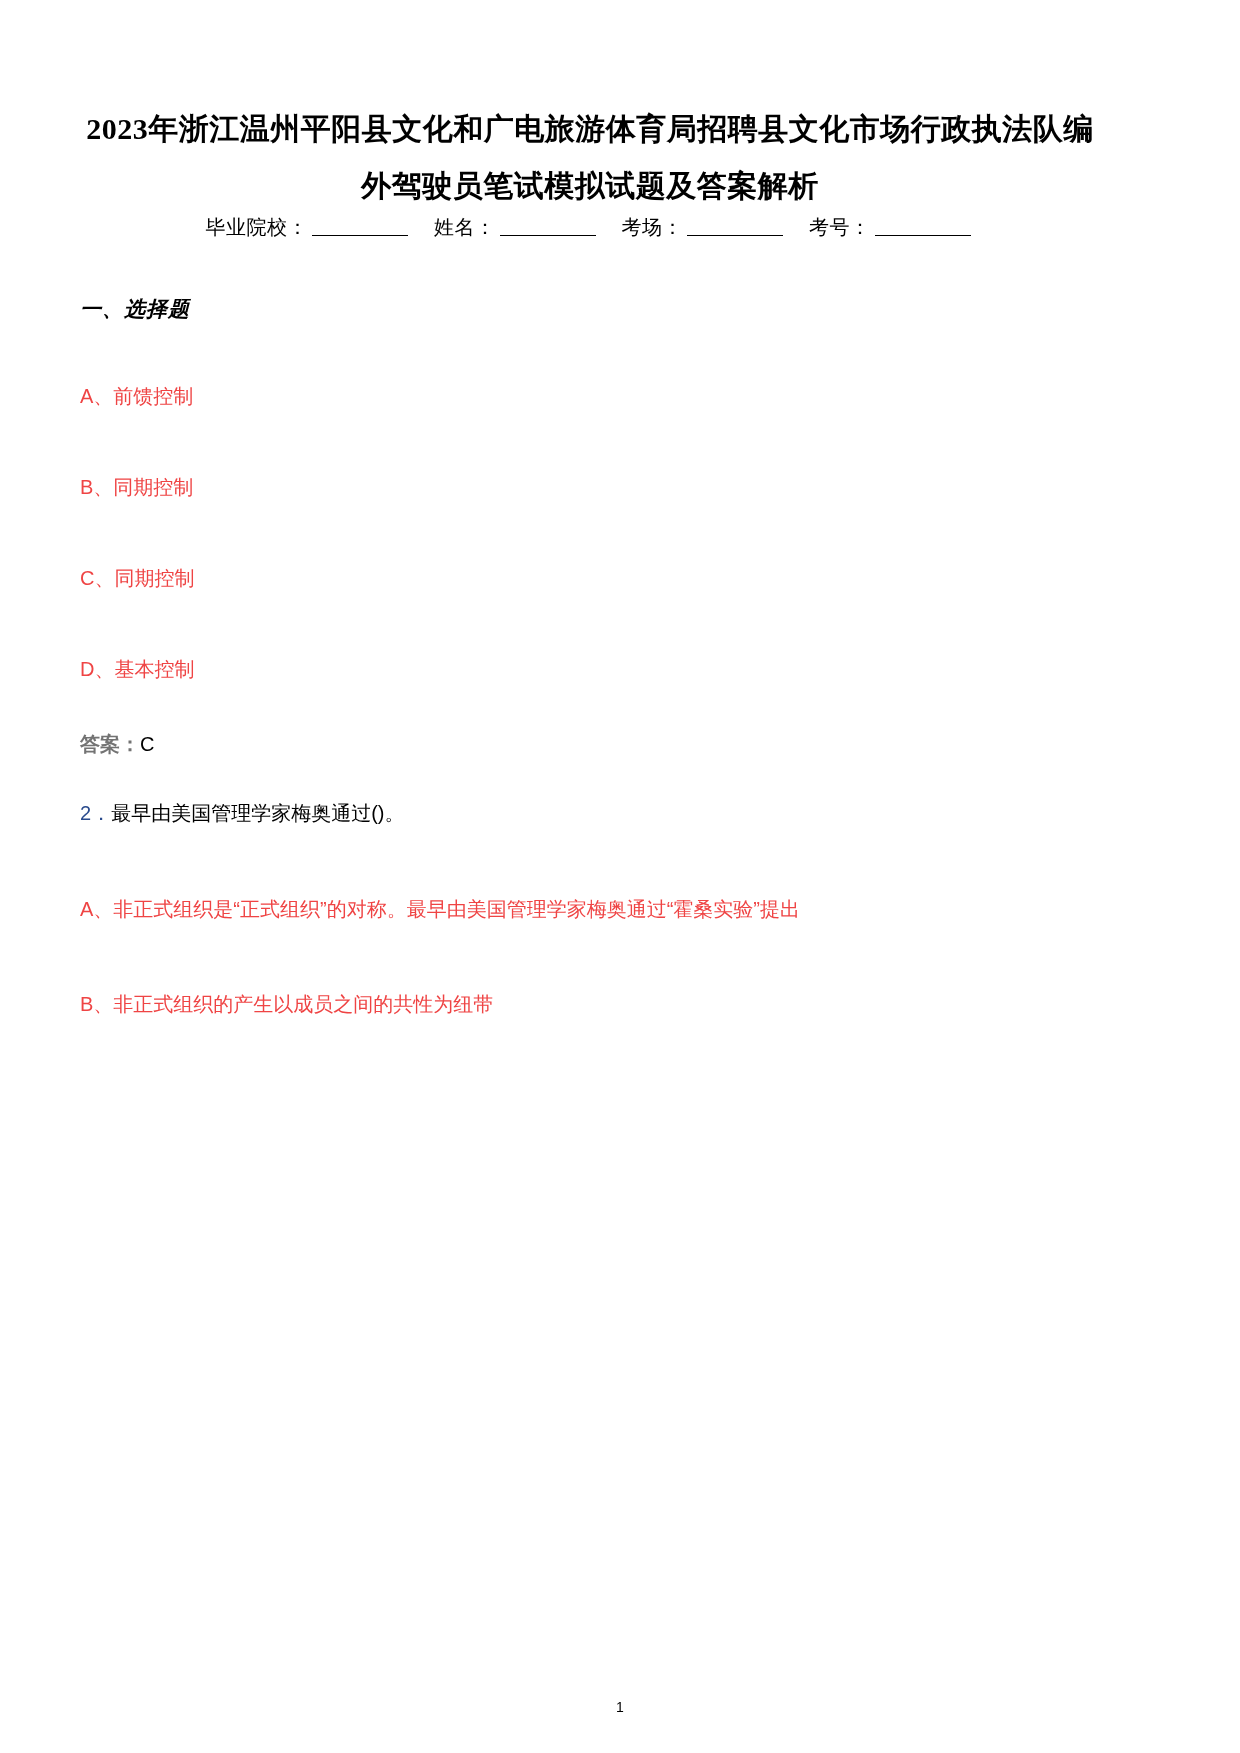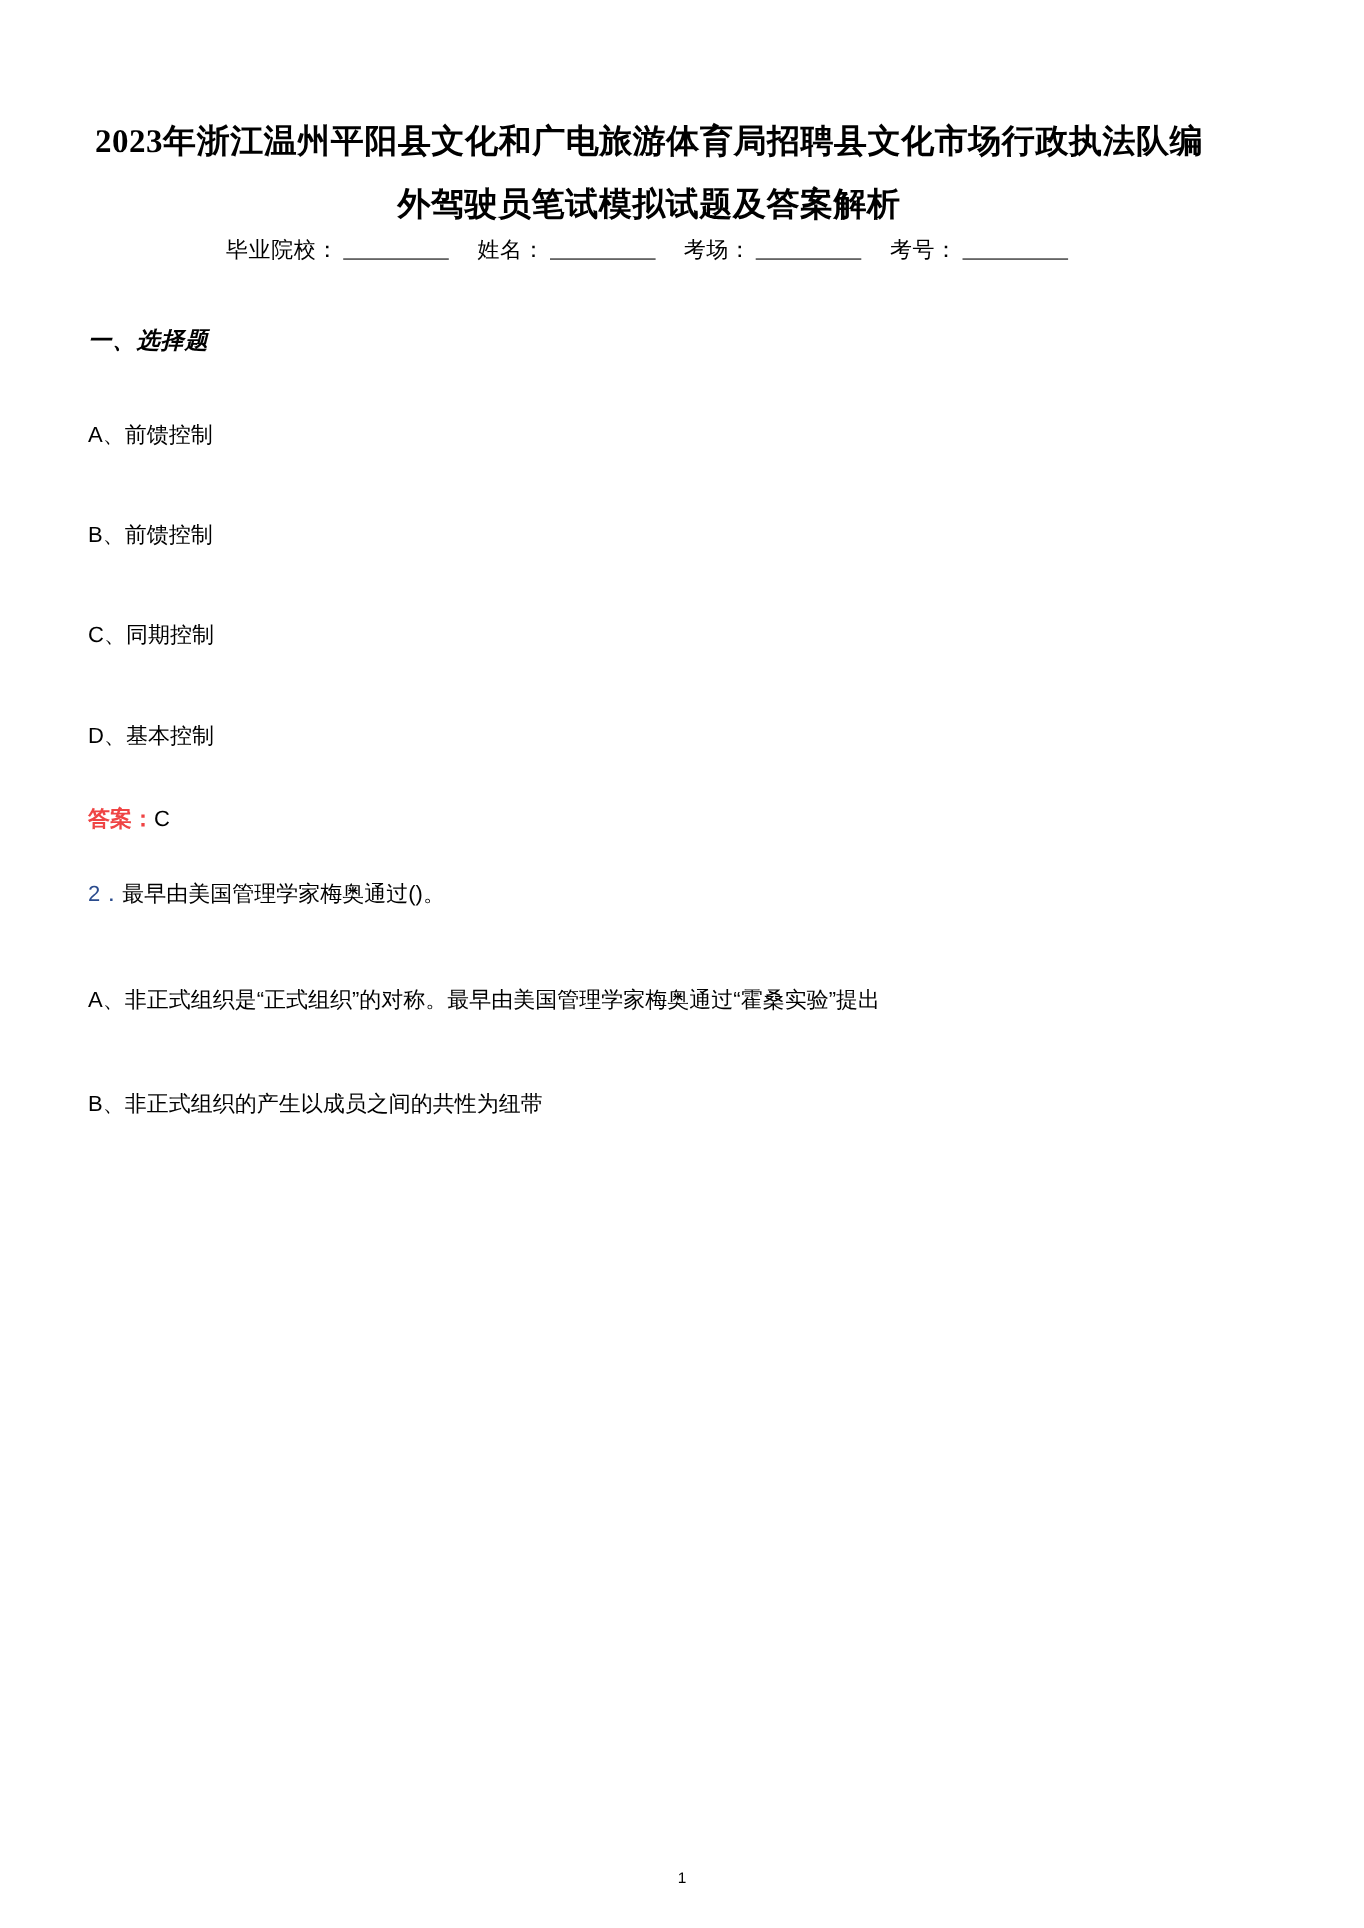--- a/index.html
+++ b/index.html
@@ -64,31 +64,31 @@
     color: #000;
   }
   .q-num {
     color: #2a4b8d;
     font-weight: normal;
   }
   .q-opt {
     font-size: 20px;
     line-height: 1.75;
     margin-top: 56px;
-    color: #000000;
+    color: #ef4444;
   }
   .q-opt.wrapped { line-height: 2.2; }
 
   .answer {
     margin-top: 44px;
     font-size: 20px;
     color: #000;
   }
   .answer .label {
-    color: #ef4444;
+    color: #737373;
     font-weight: bold;
     text-align: right;
   }
   .answer .value { color: #000; }
 
   .explain {
     margin-top: 40px;
     font-size: 20px;
     line-height: 2.1;
     color: #000;
@@ -116,21 +116,21 @@
   <div class="doc-title">2023年浙江温州平阳县文化和广电旅游体育局招聘县文化市场行政执法队编外驾驶员笔试模拟试题及答案解析</div>
 
   <div class="info-line">
     <span class="info-item"><span>毕业院校：</span><span class="blank"></span></span><span class="info-item"><span>姓名：</span><span class="blank"></span></span><span class="info-item"><span>考场：</span><span class="blank"></span></span><span class="info-item"><span>考号：</span><span class="blank"></span></span>
   </div>
 
   <div class="section-heading">一、选择题</div>
 
   <div class="q-block">
     <div class="q-opt">A、前馈控制</div>
-    <div class="q-opt">B、前馈控制</div>
+    <div class="q-opt">B、同期控制</div>
     <div class="q-opt">C、同期控制</div>
     <div class="q-opt">D、基本控制</div>
 
     <div class="answer">
       <span class="label">答案：</span><span class="value">C</span>
     </div>
 
   </div>
 
   <div class="q-block">

